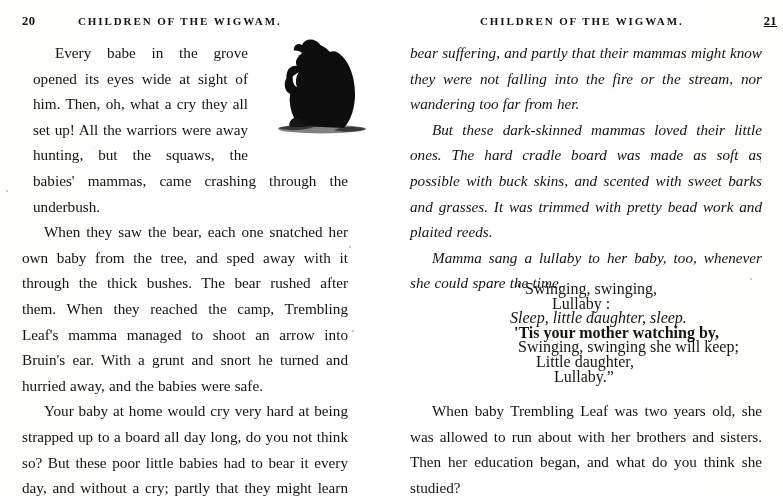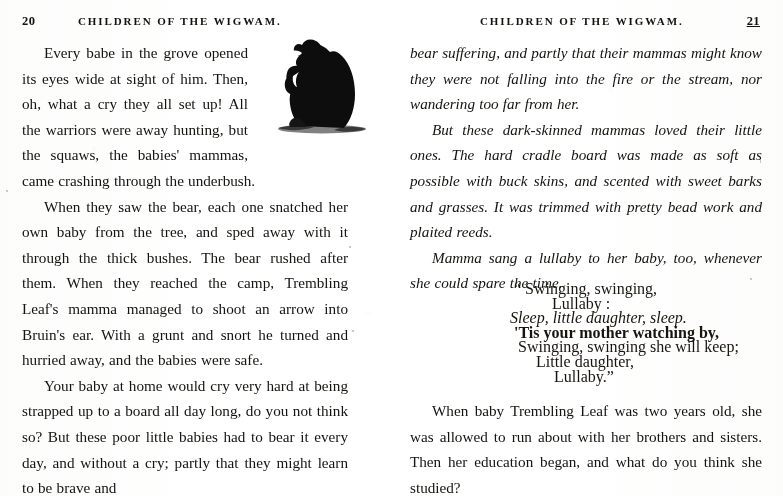--- a/index.html
+++ b/index.html
@@ -46,21 +46,21 @@
   }
   .folio {
     position: absolute;
     top: 0;
     font-size: 12.5px;
     font-weight: bold;
     letter-spacing: 0.4px;
     color: #14120f;
   }
   .folio-left  { left: 22px; }
-  .folio-right { right: 23px; text-decoration: underline; }
+  .folio-right { right: 6px; text-decoration: underline; }
   .runhead-title {
     position: absolute;
     top: 1px;
     font-size: 11px;
     font-weight: bold;
     letter-spacing: 1.9px;
     color: #14120f;
     white-space: nowrap;
   }
   #runhead-title-left  { left: 78px; }
@@ -87,20 +87,21 @@
     top: 40px;
     width: 352px;
     font-style: italic;
   }
   .column p {
     margin: 0;
     text-indent: 22px;
   }
   .column p.first-para {
     text-indent: 22px;
+    margin-left: 11px;
   }
   
   #bear-float {
     float: right;
     width: 92px;
     height: 104px;
     shape-outside: inset(0);
     margin: 0 0 2px 8px;
   }
 

